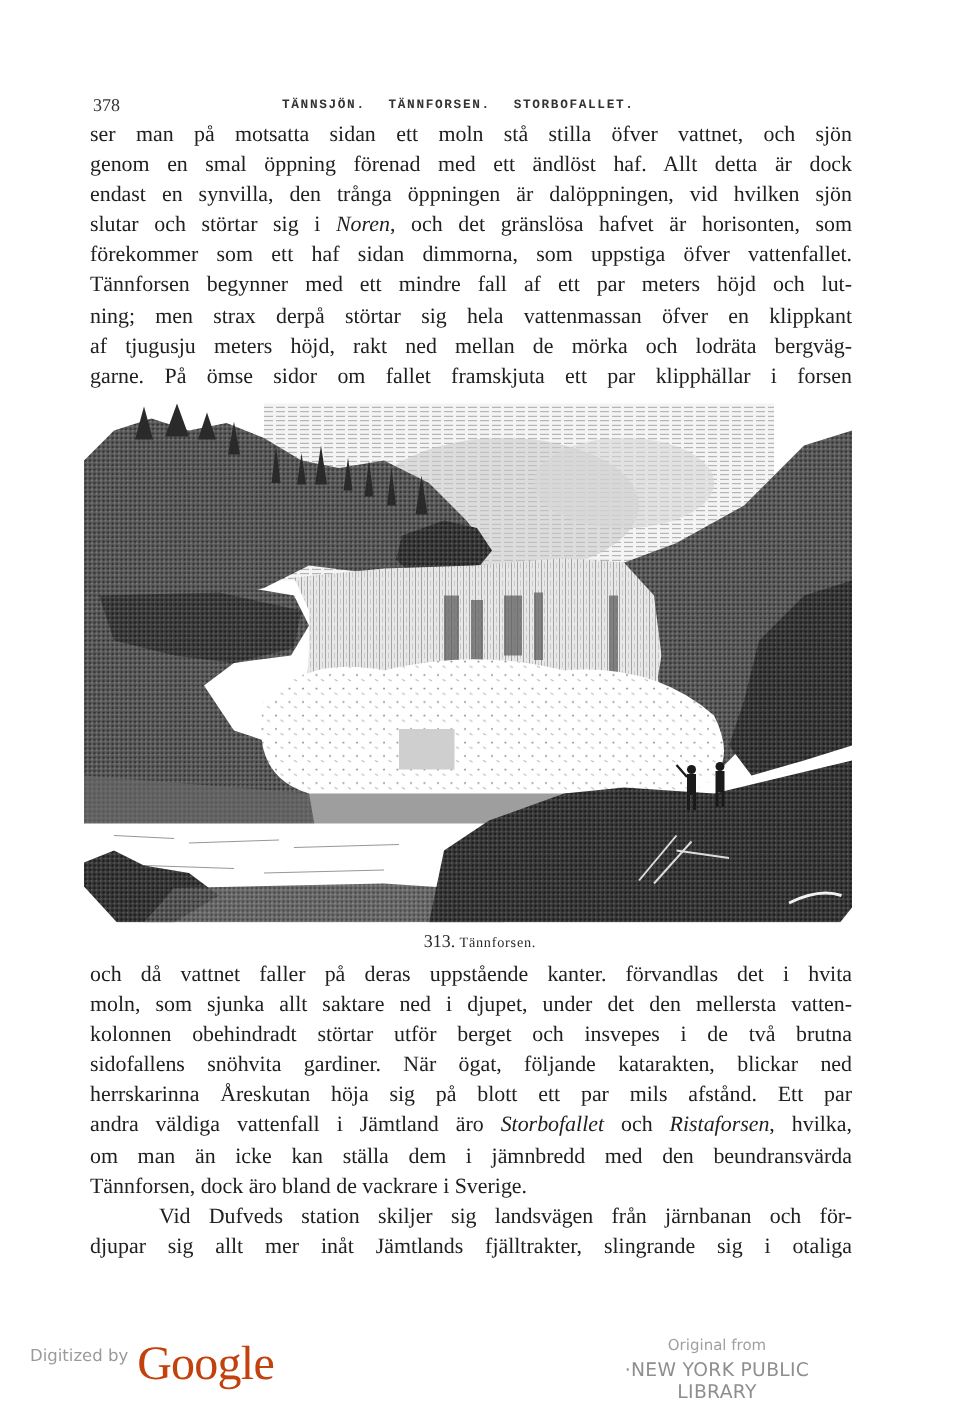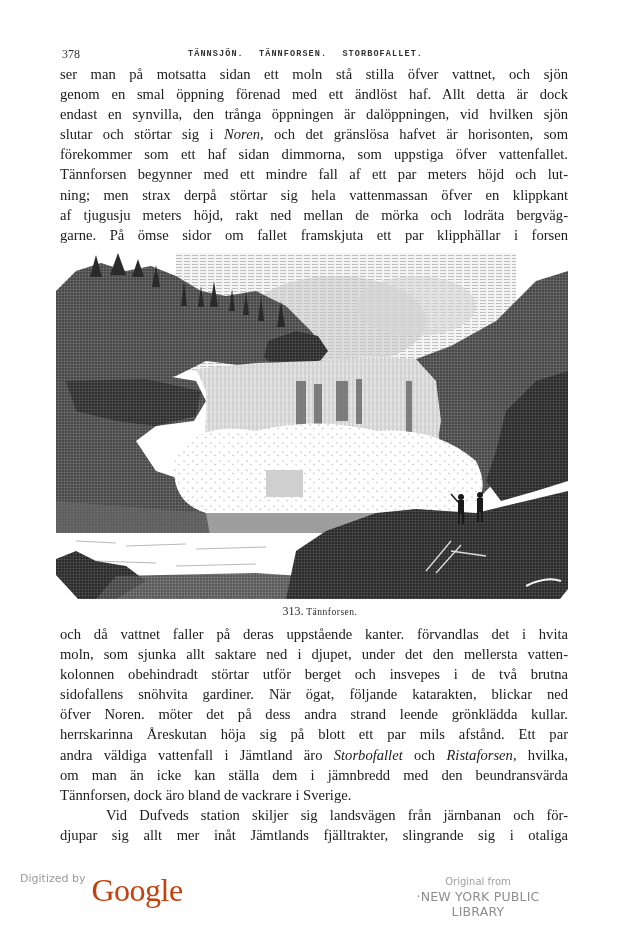--- a/index.html
+++ b/index.html
@@ -3,21 +3,21 @@
 <meta charset="utf-8">
 <style>
   html, body { margin: 0; padding: 0; }
   body {
     width: 640px; height: 941px; overflow: hidden;
     background: #ffffff;
     position: relative;
     font-family: "DejaVu Serif", "Liberation Serif", serif;
     color: #1c1c1c;
   }
-  .page { position: absolute; left: 0; top: 0; width: 640px; height: 795px; }
+  .page { position: absolute; left: 0; top: 16px; width: 640px; height: 795px; }
 
   .running-head {
     position: absolute; top: 47px; left: 62px; width: 505px; height: 16px;
   }
   .page-number {
     position: absolute; left: 0; top: 0;
     font-family: "Liberation Serif", serif; font-size: 12px; color: #333;
   }
   .head-title {
     position: absolute; left: 126px; top: 2px;
@@ -47,21 +47,21 @@
   .figure svg { display: block; }
   .caption {
     position: absolute; top: 604px; left: 0; width: 640px; text-align: center;
     font-family: "Liberation Serif", serif; font-size: 11px; color: #2a2a2a;
   }
   .caption .num { font-size: 12px; margin-right: 0; }
   .caption .label { font-size: 9.5px; letter-spacing: 0.5px; font-weight: normal; }
 
   .footer-left {
     position: absolute; left: 20px; top: 872px; height: 40px;
-    display: flex; align-items: flex-start; color: #8a8a8a;
+    display: flex; align-items: center; color: #8a8a8a;
   }
   .digitized { font-family: "DejaVu Sans", sans-serif; font-size: 11px; margin-right: 6px; padding-bottom: 10px; color: #9a9a9a;}
   .google-logo { font-family: "Liberation Serif", serif; font-size: 32px; color: #c2410c; letter-spacing: -0.5px; }
   .footer-right {
     position: absolute; left: 388px; top: 876px; width: 180px; text-align: center;
     font-family: "DejaVu Sans", sans-serif; color: #8e8e8e;
   }
   .footer-right .orig { font-size: 10px; color: #a0a0a0; }
   .footer-right .lib { font-size: 12.5px; letter-spacing: 0.2px; margin-top: 2px; }
 </style>
@@ -206,21 +206,20 @@
   <div class="caption">
     <span class="num">313.</span>
     <span class="label">Tännforsen.</span>
   </div>
 
   <div class="text-block block-bottom">
     <span class="line">och då vattnet faller på deras uppstående kanter. förvandlas det i hvita</span>
     <span class="line">moln, som sjunka allt saktare ned i djupet, under det den mellersta vatten-</span>
     <span class="line">kolonnen obehindradt störtar utför berget och insvepes i de två brutna</span>
     <span class="line">sidofallens snöhvita gardiner. När ögat, följande katarakten, blickar ned</span>
-    <span class="line">öfver Noren. möter det på dess andra strand leende grönklädda kullar.</span>
     <span class="line">herrskarinna Åreskutan höja sig på blott ett par mils afstånd. Ett par</span>
     <span class="line"><span>andra väldiga vattenfall i Jämtland äro </span><em>Storbofallet</em><span> och </span><em>Ristaforsen</em><span>, hvilka,</span></span>
     <span class="line">om man än icke kan ställa dem i jämnbredd med den beundransvärda</span>
     <span class="line last">Tännforsen, dock äro bland de vackrare i Sverige.</span>
     <span class="line indent">Vid Dufveds station skiljer sig landsvägen från järnbanan och för-</span>
     <span class="line">djupar sig allt mer inåt Jämtlands fjälltrakter, slingrande sig i otaliga</span>
   </div>
 
   <div class="footer-left">
     <span class="digitized">Digitized by</span>

